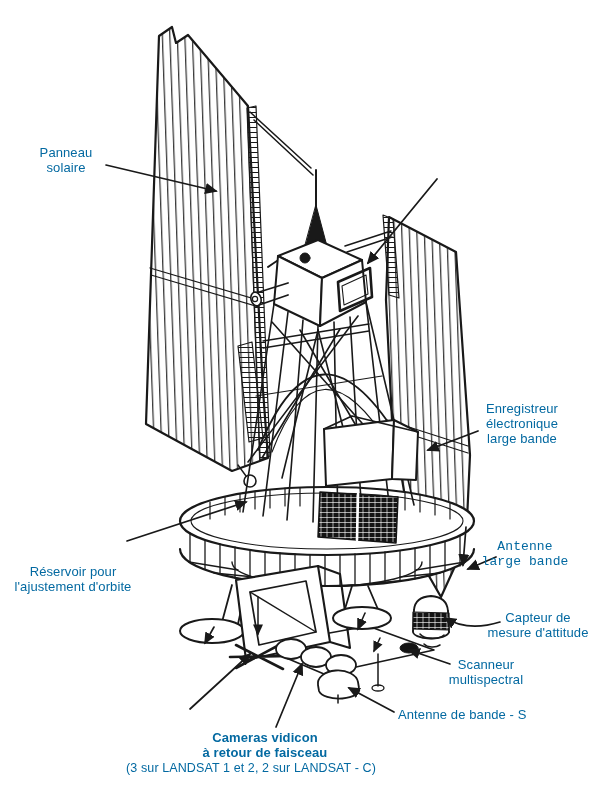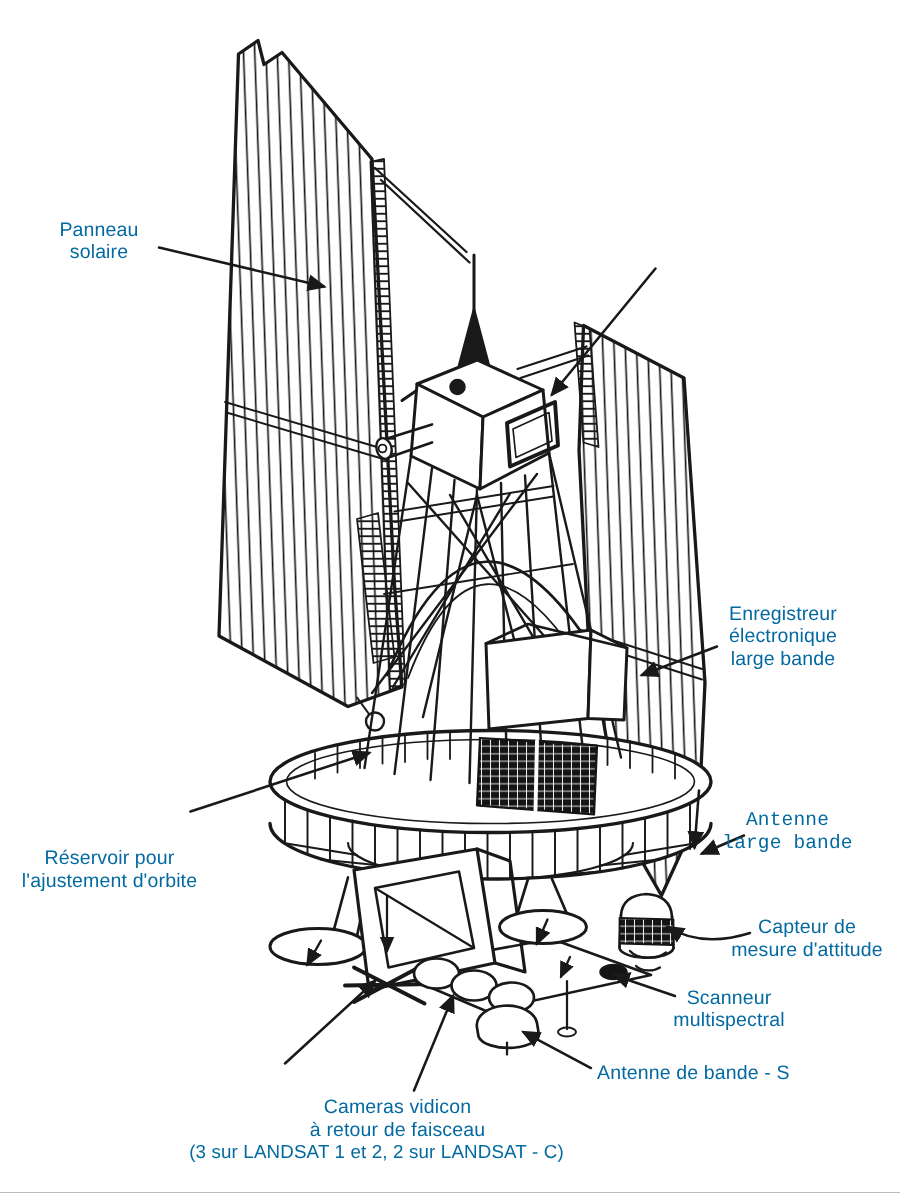--- a/index.html
+++ b/index.html
@@ -260,21 +260,21 @@
 <div class="lbl" style="left:425px;top:657px;width:122px;">
   <div>Scanneur</div>
   <div>multispectral</div>
 </div>
 
 
 <div class="lbl left" style="left:398px;top:707px;width:172px;">
   <div>Antenne de bande - S</div>
 </div>
 
-<div class="lbl" style="left:184px;top:730px;width:162px;">
+<div class="lbl" style="left:184px;top:730px;width:162px;font-weight:bold;">
   <div>Cameras vidicon</div>
   <div>à retour de faisceau</div>
 </div>
 
 <div class="lbl small" style="left:101px;top:761px;width:300px;">
   <div>(3 sur LANDSAT 1 et 2, 2 sur LANDSAT - C)</div>
 </div>
 
 </div>
 

